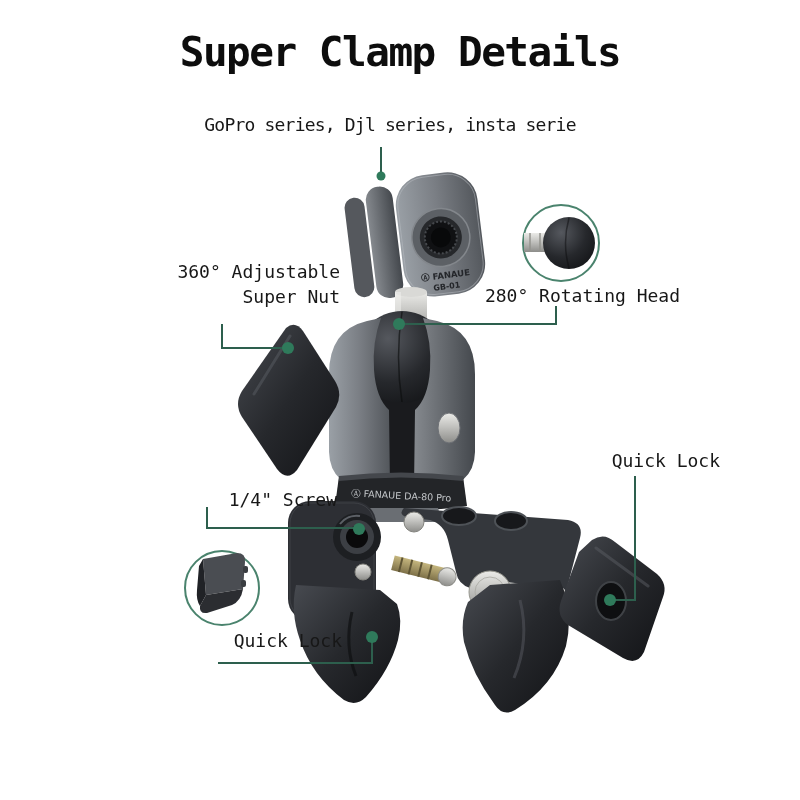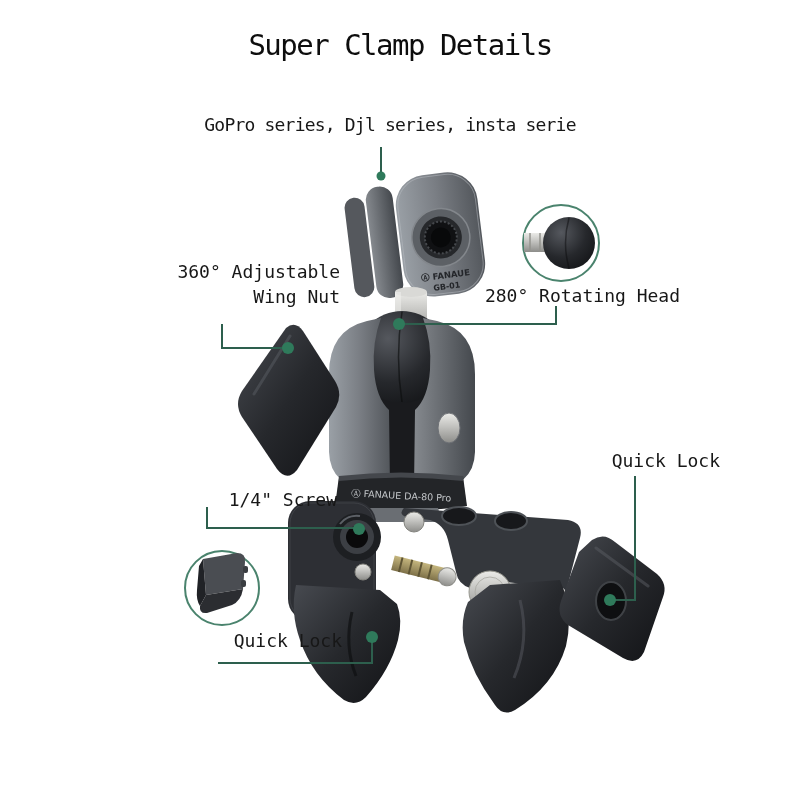--- a/index.html
+++ b/index.html
@@ -1,21 +1,21 @@
 <!DOCTYPE html>
 <html><head>
 <meta charset="utf-8">
 <style>
   html,body{margin:0;padding:0;background:#ffffff;}
   .stage{position:relative;width:800px;height:800px;background:#ffffff;overflow:hidden;
          font-family:"DejaVu Sans Mono", monospace;color:#141414;}
   .stage svg{position:absolute;left:0;top:0;}
   .label{position:absolute;text-align:right;font-size:18px;line-height:25px;color:#171717;}
   .title{position:absolute;left:0;top:28px;width:800px;text-align:center;
-         font-size:29px;font-weight:400;letter-spacing:-1.5px;color:#0d0d0d;}
+         font-size:41px;font-weight:700;letter-spacing:-1.5px;color:#0d0d0d;}
   .subtitle{position:absolute;left:0;top:114px;width:762px;text-align:center;
             font-size:18px;letter-spacing:-0.8px;color:#171717;padding-left:9px;}
   .lbl-wingnut{left:100px;top:259px;width:240px;}
   .lbl-rothead{left:420px;top:283px;width:260px;}
   .lbl-qlock-r{left:480px;top:448px;width:240px;}
   .lbl-screw{left:97px;top:487px;width:240px;}
   .lbl-qlock-l{left:102px;top:628px;width:240px;}
 </style>
 </head>
 <body>
@@ -172,21 +172,21 @@
       <circle cx="359" cy="529" r="6"></circle>
       <circle cx="372" cy="637" r="6"></circle>
     </g>
   </svg>
 
   <div class="title">Super Clamp Details</div>
   <div class="subtitle">GoPro series, Djl series, insta serie</div>
 
   <div class="label lbl-wingnut">
     <span>360° Adjustable</span><br>
-    <span>Wing Nut</span>
+    <span>Super Nut</span>
   </div>
 
   <div class="label lbl-rothead">280° Rotating Head</div>
 
   <div class="label lbl-qlock-r">Quick Lock</div>
 
   <div class="label lbl-screw">1/4" Screw</div>
 
   <div class="label lbl-qlock-l">Quick Lock</div>
 

